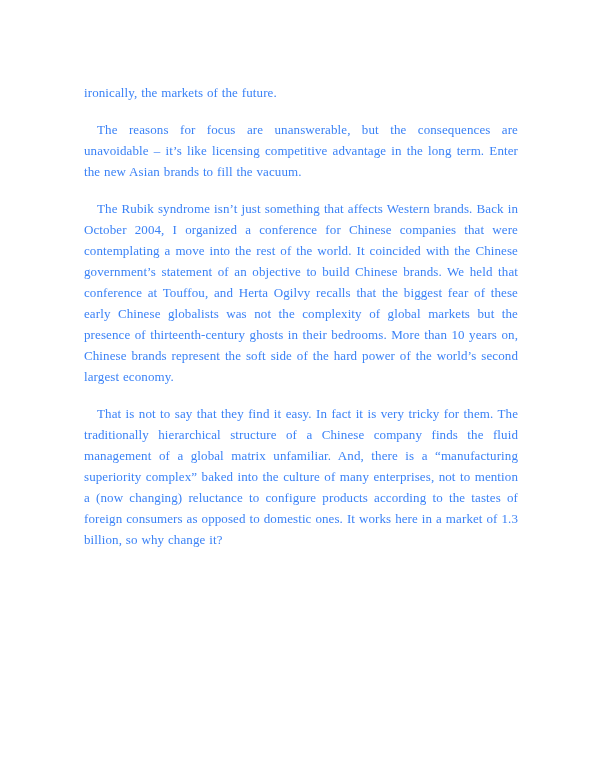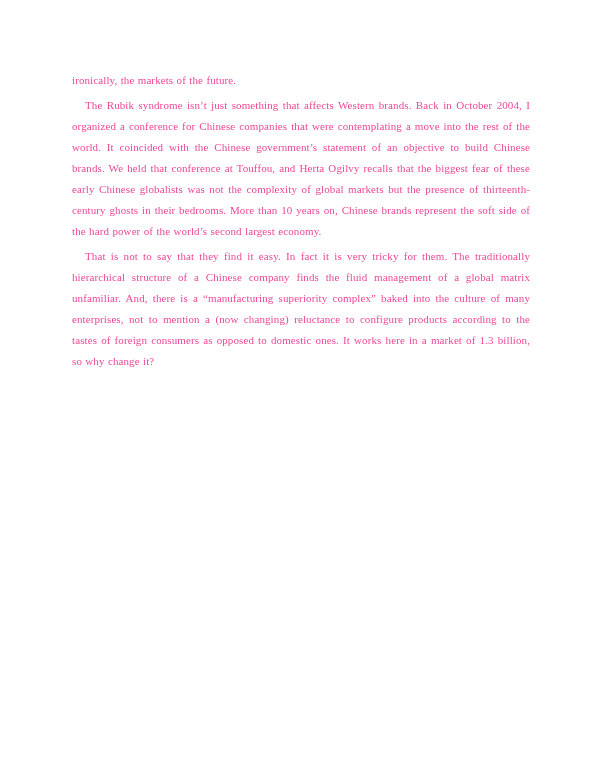--- a/index.html
+++ b/index.html
@@ -15,36 +15,37 @@
     overflow: hidden;
     font-family: "Liberation Serif", "DejaVu Serif", serif;
   }
   .text-column {
     position: absolute;
     left: 68px;
     top: 66px;
     width: 466px;
   }
   .text-column p {
-    margin: 4px;
+    margin: 16px;
     padding: 0;
-    font-size: 11px;
+    font-size: 13px;
     line-height: 21px;
-    color: #ec4899;
+    color: #3b82f6;
     text-align: justify;
     text-indent: 13px;
     letter-spacing: 0.1px;
     word-spacing: 0.5px;
   }
   .text-column p.no-indent {
     text-indent: 0;
   }
 </style>
 </head>
 <body>
 
 <div class="page">
   <div class="text-column">
     <p class="no-indent">ironically, the markets of the future.</p>
+    <p>The reasons for focus are unanswerable, but the consequences are unavoidable – it’s like licensing competitive advantage in the long term. Enter the new Asian brands to fill the vacuum.</p>
     <p>The Rubik syndrome isn’t just something that affects Western brands. Back in October 2004, I organized a conference for Chinese companies that were contemplating a move into the rest of the world. It coincided with the Chinese government’s statement of an objective to build Chinese brands. We held that conference at Touffou, and Herta Ogilvy recalls that the biggest fear of these early Chinese globalists was not the complexity of global markets but the presence of thirteenth-century ghosts in their bedrooms. More than 10 years on, Chinese brands represent the soft side of the hard power of the world’s second largest economy.</p>
     <p>That is not to say that they find it easy. In fact it is very tricky for them. The traditionally hierarchical structure of a Chinese company finds the fluid management of a global matrix unfamiliar. And, there is a “manufacturing superiority complex” baked into the culture of many enterprises, not to mention a (now changing) reluctance to configure products according to the tastes of foreign consumers as opposed to domestic ones. It works here in a market of 1.3 billion, so why change it?</p>
   </div>
 </div>
 
 </body></html>

